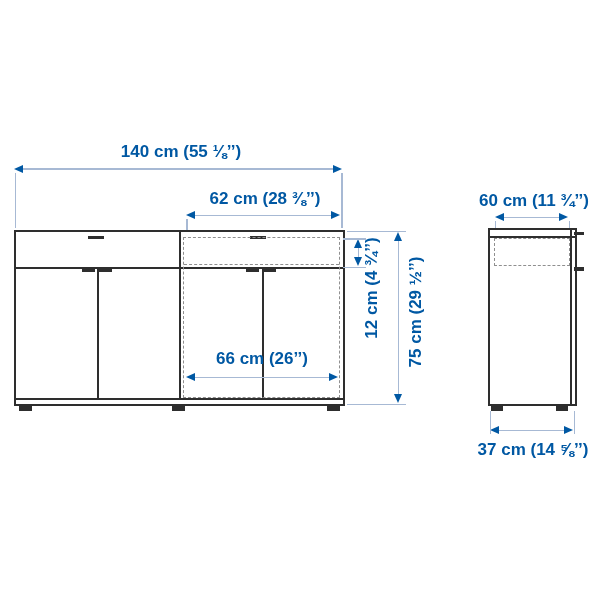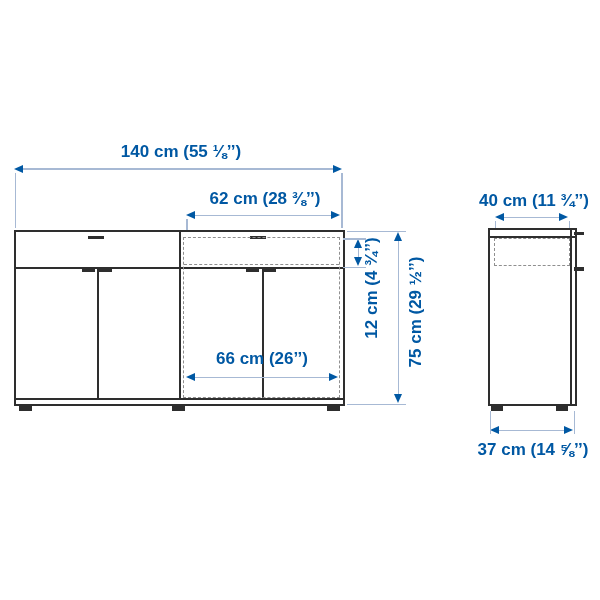--- a/index.html
+++ b/index.html
@@ -106,21 +106,21 @@
     <div class="furn" style="left:490px;top:236px;width:85px;height:1.5px;"></div>
     <div class="furn" style="left:570px;top:230px;width:1.5px;height:174px;"></div>
     <div class="dashbox" style="left:494px;top:238px;width:76px;height:28px;"></div>
     <div class="furn" style="left:574px;top:231.5px;width:10px;height:3.5px;"></div>
     <div class="furn" style="left:574px;top:267px;width:10px;height:3.5px;"></div>
     <div class="furn" style="left:491px;top:406px;width:12px;height:5px;"></div>
     <div class="furn" style="left:556px;top:406px;width:12px;height:5px;"></div>
   </div>
 
   <div>
-    <div class="dimlabel" style="left:534px;top:200px;">40 cm (11 ¾’’)</div>
+    <div class="dimlabel" style="left:534px;top:200px;">60 cm (11 ¾’’)</div>
     <div class="hline" style="left:503px;top:216.5px;width:57px;"></div>
     <div class="arrow a-left" style="left:495px;top:213px;"></div>
     <div class="arrow a-right" style="left:559px;top:213px;"></div>
     <div class="vline" style="left:494.5px;top:221px;height:7px;"></div>
     <div class="vline" style="left:568.5px;top:221px;height:7px;"></div>
   </div>
 
   <div>
     <div class="dimlabel" style="left:533px;top:449px;">37 cm (14 ⅝’’)</div>
     <div class="hline" style="left:498px;top:429.5px;width:67px;"></div>

